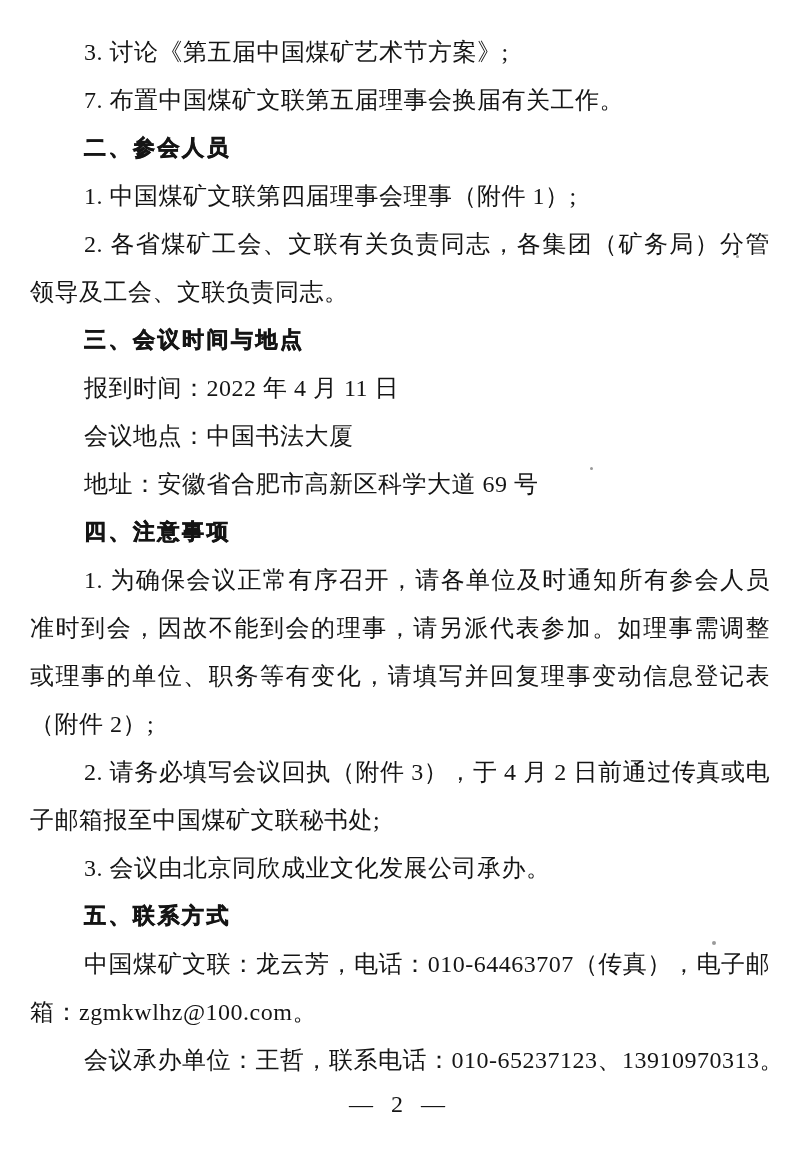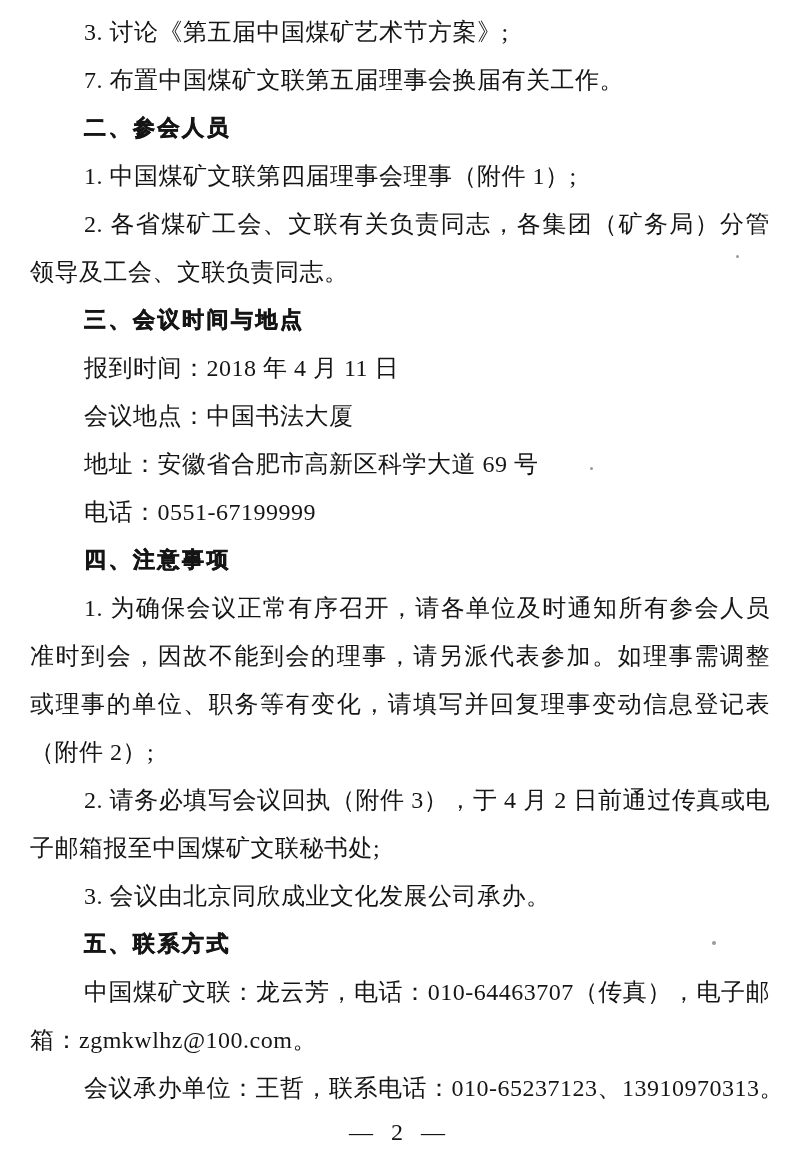--- a/index.html
+++ b/index.html
@@ -7,21 +7,21 @@
     padding: 0;
     background: #e8e8e8;
   }
   .doc-page {
     position: relative;
     width: 800px;
     height: 1176px;
     background: #ffffff;
     overflow: hidden;
     box-sizing: border-box;
-    padding: 8px 30px 0 30px;
+    padding: 28px 30px 0 30px;
     font-family: "Liberation Serif", "DejaVu Serif", serif;
     color: #151515;
   }
   .line {
     margin: 0;
     height: 48px;
     line-height: 48px;
     font-size: 24px;
     letter-spacing: 0.5px;
     white-space: nowrap;
@@ -68,24 +68,23 @@
 
   <p class="line indent">3. 讨论《第五届中国煤矿艺术节方案》;</p>
   <p class="line indent">7. 布置中国煤矿文联第五届理事会换届有关工作。</p>
 
   <p class="line indent heading">二、参会人员</p>
   <p class="line indent">1. 中国煤矿文联第四届理事会理事（附件 1）;</p>
   <p class="line indent justify">2. 各省煤矿工会、文联有关负责同志，各集团（矿务局）分管</p>
   <p class="line">领导及工会、文联负责同志。</p>
 
   <p class="line indent heading">三、会议时间与地点</p>
-  <p class="line indent">报到时间：2018 年 4 月 11 日</p>
+  <p class="line indent">报到时间：2022 年 4 月 11 日</p>
   <p class="line indent">会议地点：中国书法大厦</p>
   <p class="line indent">地址：安徽省合肥市高新区科学大道 69 号</p>
-  <p class="line indent">电话：0551-67199999</p>
 
   <p class="line indent heading">四、注意事项</p>
   <p class="line indent justify">1. 为确保会议正常有序召开，请各单位及时通知所有参会人员</p>
   <p class="line justify">准时到会，因故不能到会的理事，请另派代表参加。如理事需调整</p>
   <p class="line justify">或理事的单位、职务等有变化，请填写并回复理事变动信息登记表</p>
   <p class="line">（附件 2）;</p>
   <p class="line indent justify">2. 请务必填写会议回执（附件 3），于 4 月 2 日前通过传真或电</p>
   <p class="line">子邮箱报至中国煤矿文联秘书处;</p>
   <p class="line indent">3. 会议由北京同欣成业文化发展公司承办。</p>
 

